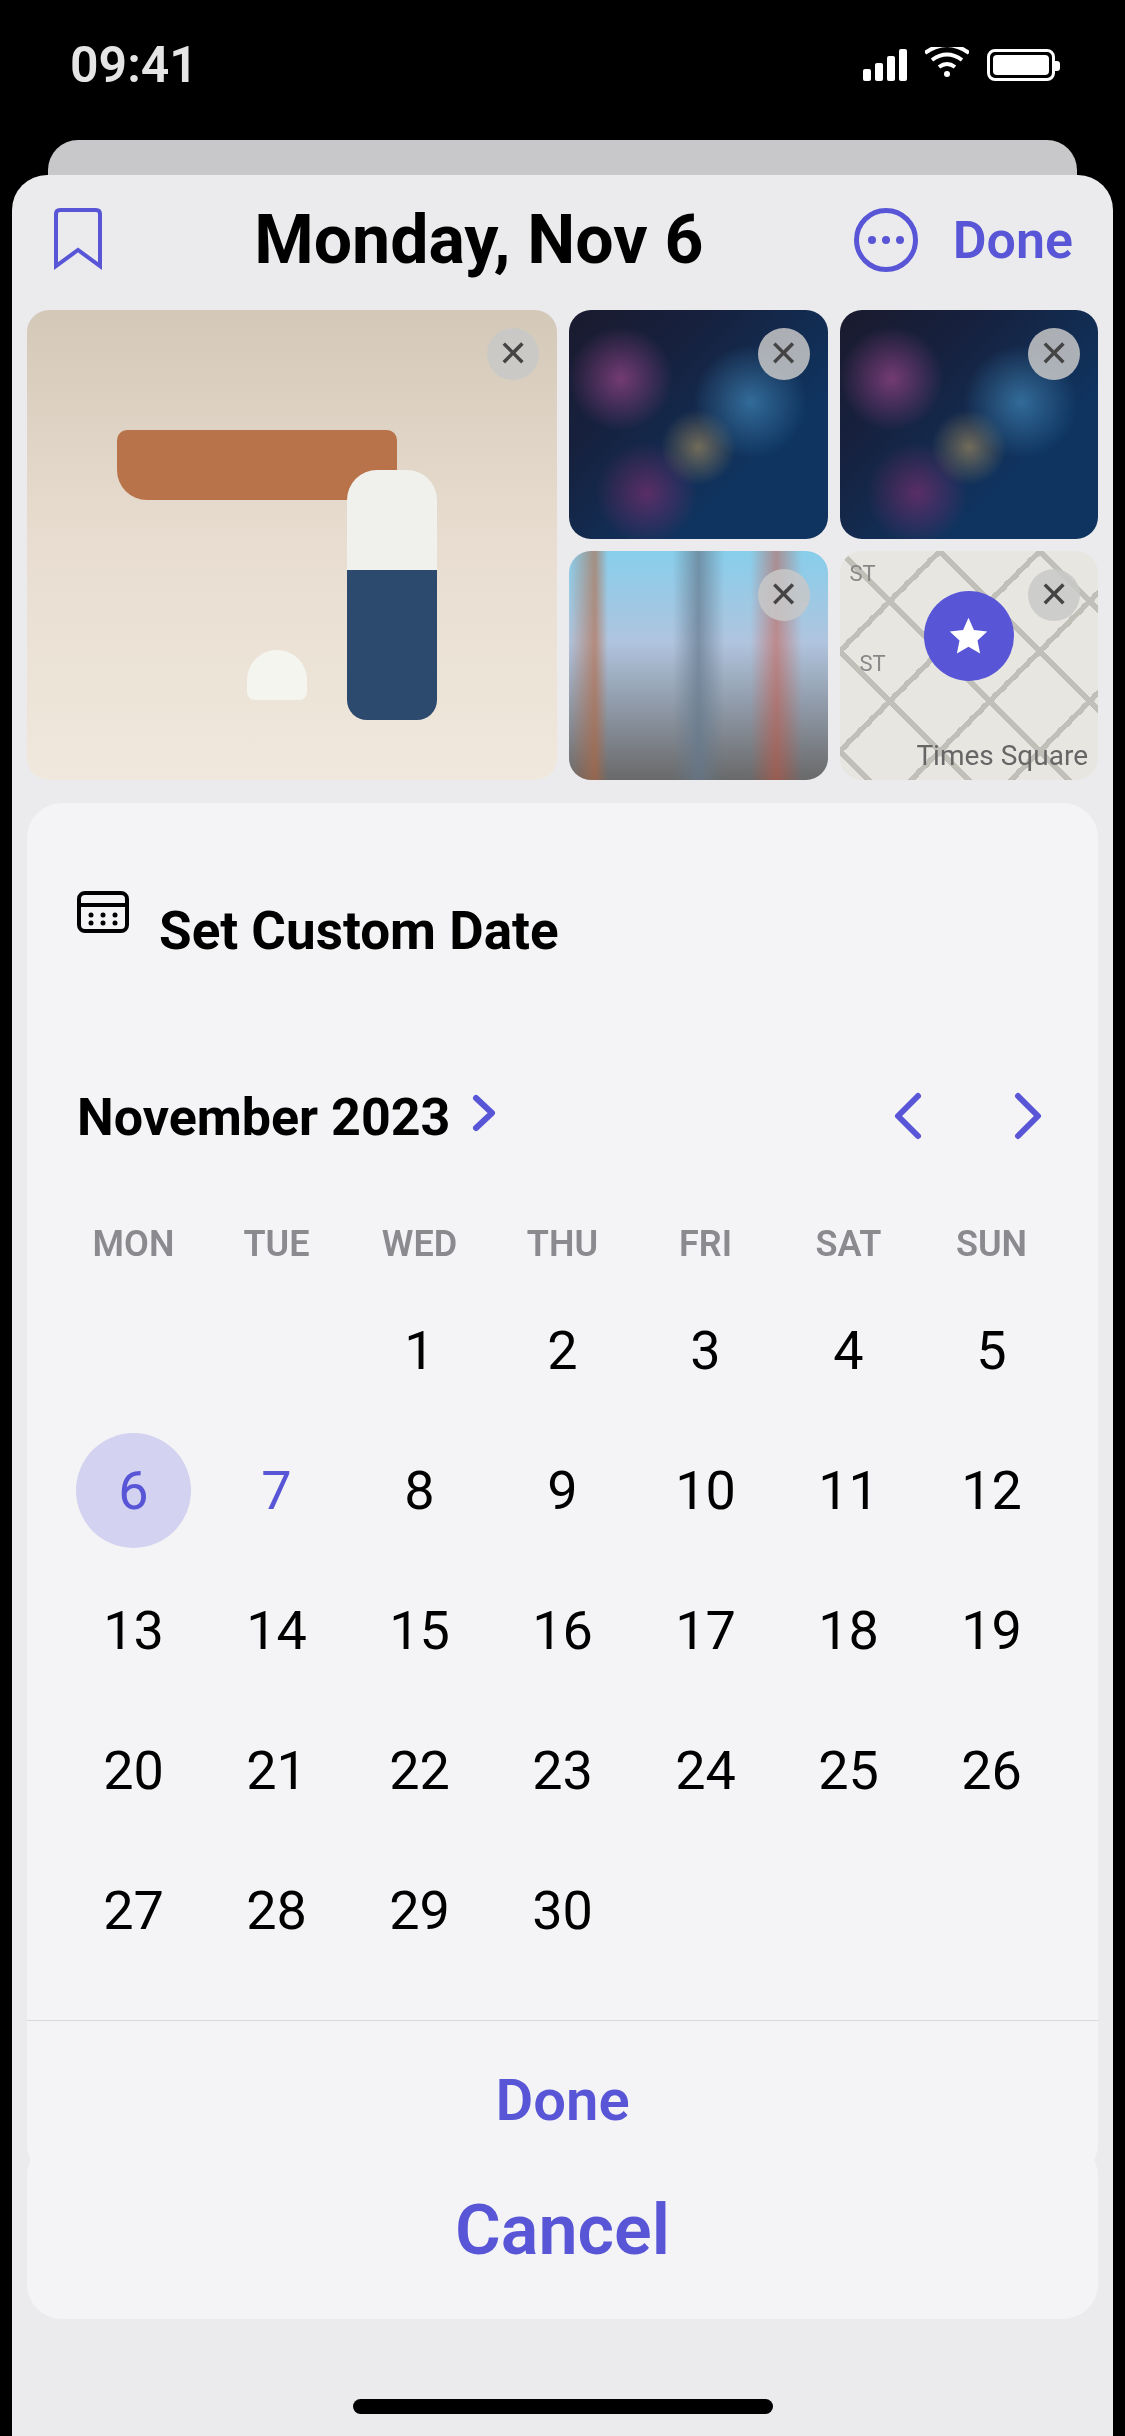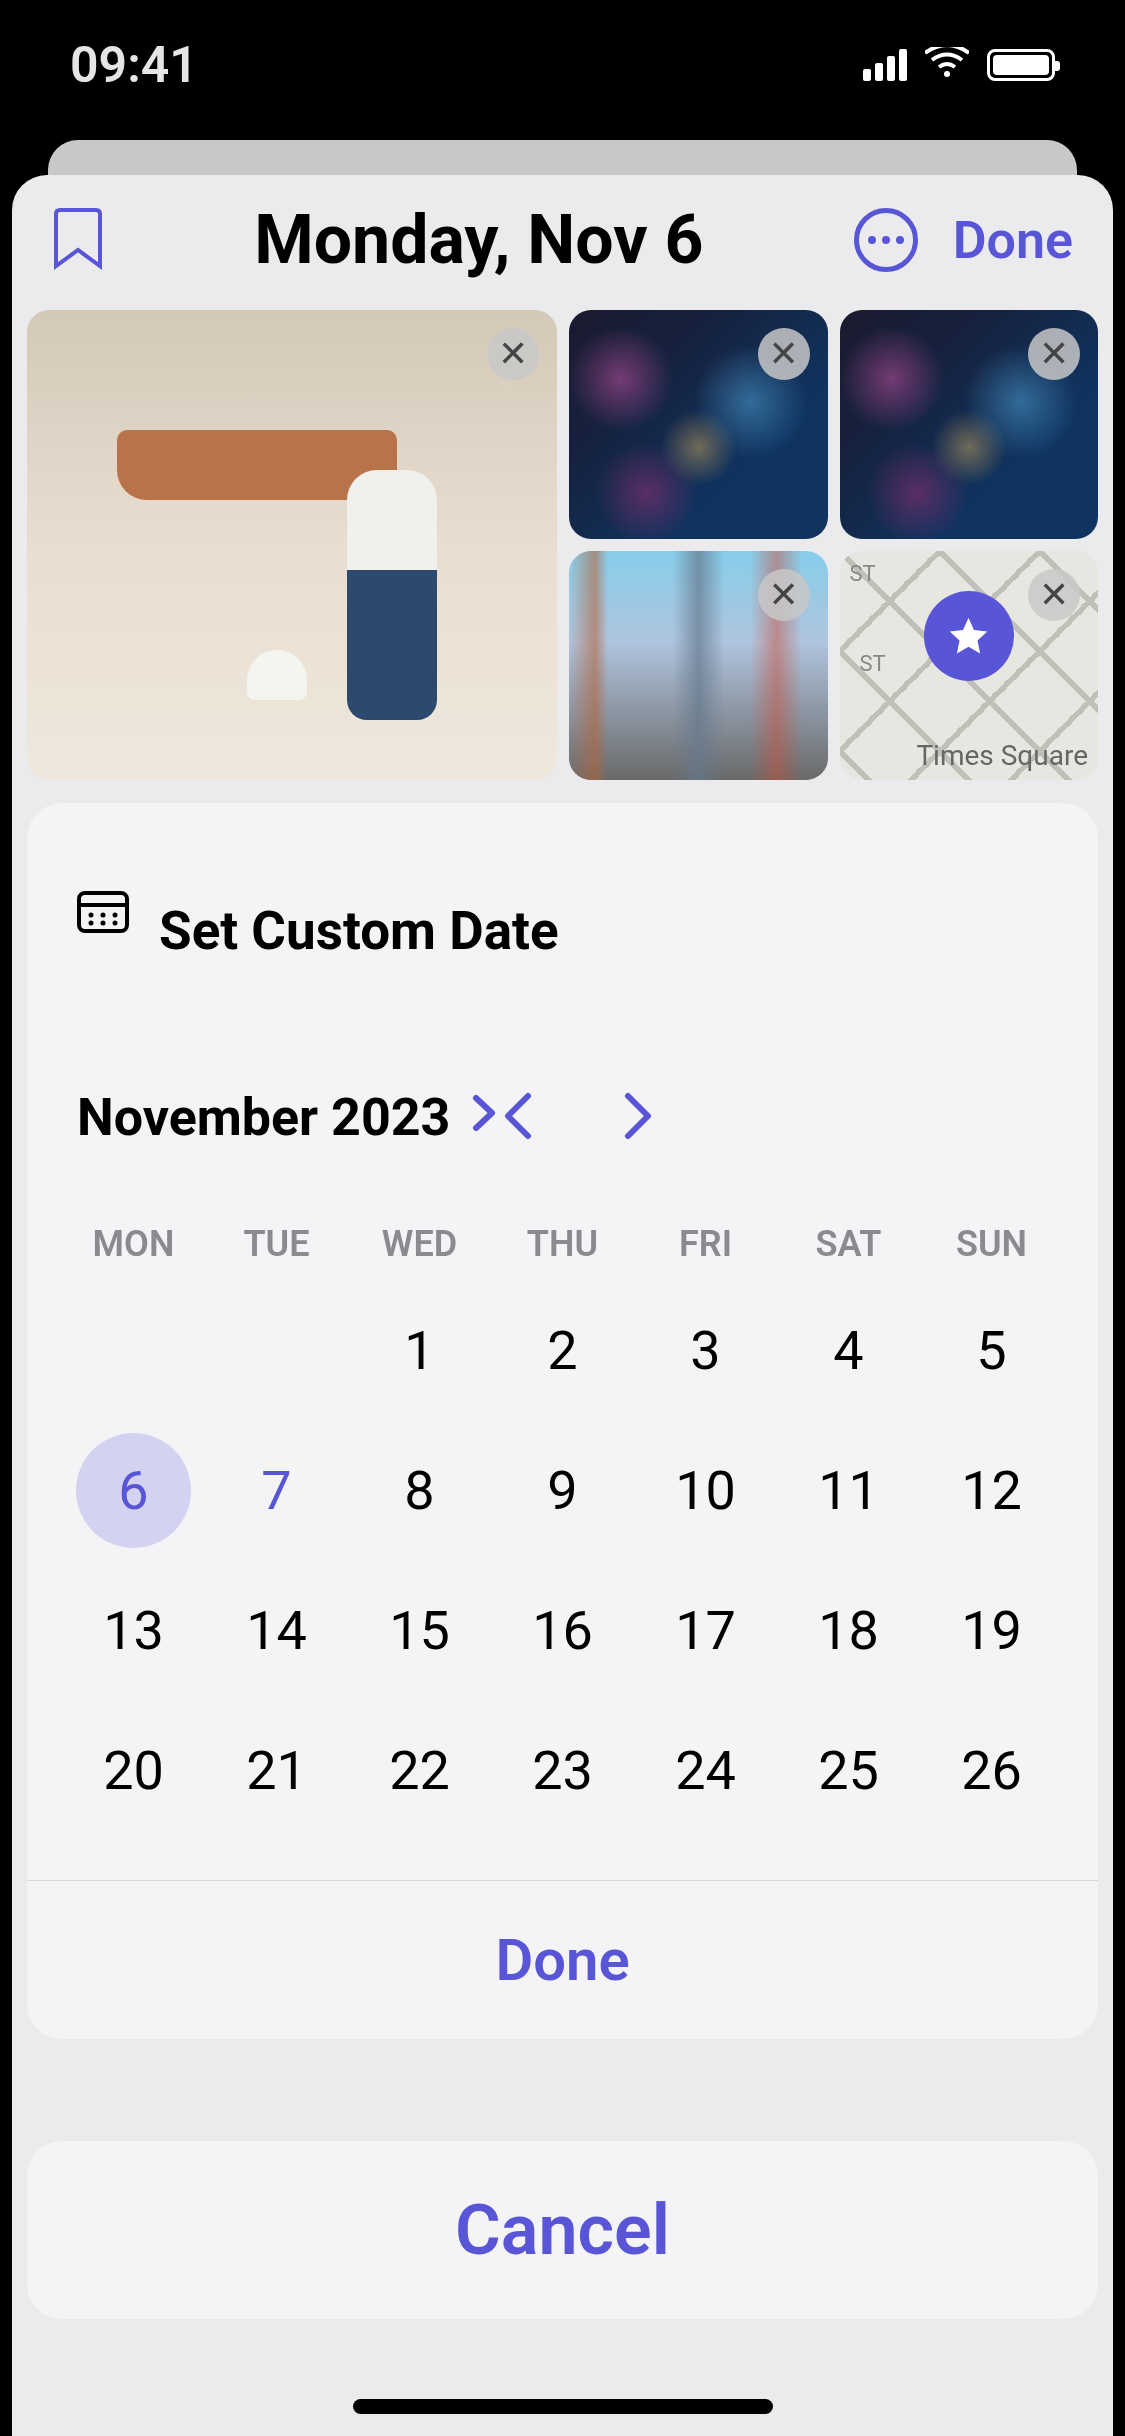--- a/index.html
+++ b/index.html
@@ -365,20 +365,21 @@
     .sheet-title {
       font-size: 53px;
       font-weight: 700;
       color: #000;
       margin-top: 45px;
     }
     
     .month-nav {
       display: flex;
       align-items: center;
+      justify-content: space-between;
       padding: 85px 50px 40px;
     }
     
     .month-label {
       display: flex;
       align-items: center;
       gap: 20px;
       font-size: 52px;
       font-weight: 700;
       color: #000;
@@ -715,20 +716,37 @@
           <div class="cal-cell">
             <span>24</span>
           </div>
           <div class="cal-cell">
             <span>25</span>
           </div>
           <div class="cal-cell">
             <span>26</span>
           </div>
         </div>
+        <div class="cal-row">
+          <div class="cal-cell">
+            <span>27</span>
+          </div>
+          <div class="cal-cell">
+            <span>28</span>
+          </div>
+          <div class="cal-cell">
+            <span>29</span>
+          </div>
+          <div class="cal-cell">
+            <span>30</span>
+          </div>
+          <div class="cal-cell"></div>
+          <div class="cal-cell"></div>
+          <div class="cal-cell"></div>
+        </div>
       </div>
 
     <div class="sheet-done">Done</div>
   </div>
 
   <div class="cancel-sheet">Cancel</div>
 </div>
 
 <div class="home-indicator"></div>
 

